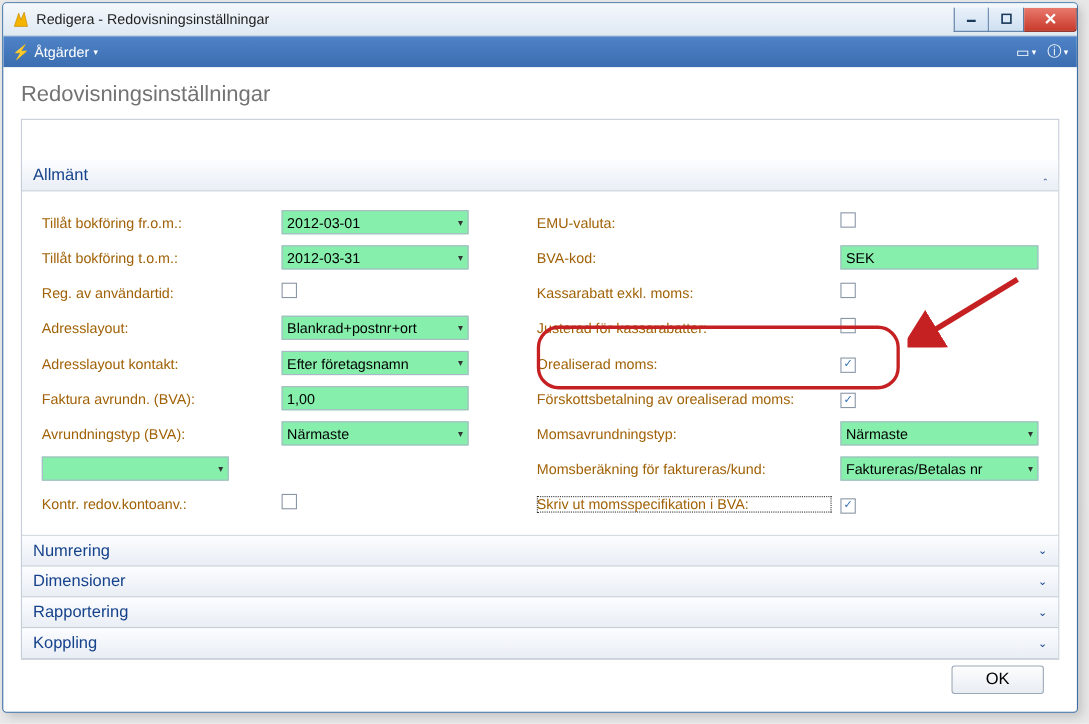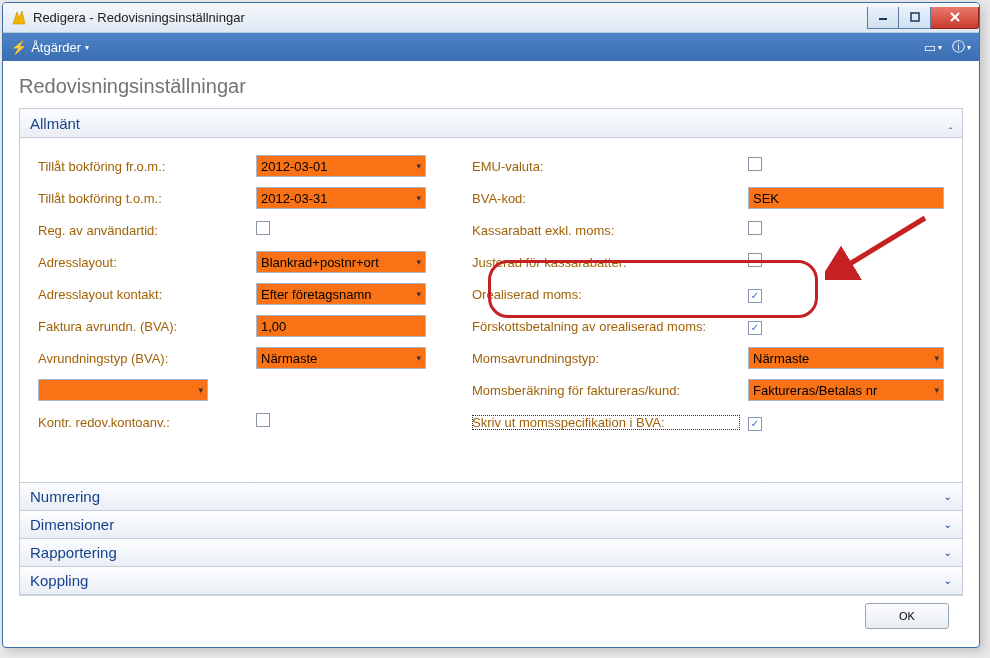--- a/index.html
+++ b/index.html
@@ -20,41 +20,41 @@
 .toolbar .drop { margin-left: 4px; font-size: 8px; }
 .toolbar-right { margin-left: auto; display: flex; gap: 10px; align-items: center; }
 .toolbar-right .tb-icon { font-size: 13px; color: #fff; display: flex; align-items: center; }
 .toolbar-right .drop { margin-left: 2px; }
 
 .content { flex: 1; padding: 14px 16px 12px; display: flex; flex-direction: column; overflow: hidden; }
 .page-title { font-size: 20px; color: #737373; margin-bottom: 10px; font-weight: 400; }
 
 .pane-stack { flex: 1; display: flex; flex-direction: column; border: 1px solid #c5ced8; }
 .pane-header { height: 28px; background: linear-gradient(#fcfdff,#e9eef5); border-top: 1px solid #c5ced8; display: flex; align-items: center; padding: 0 10px; font-size: 15px; color: #15428b; cursor: pointer; }
-.pane-header.first { border-top: none; }
+.pane-header.first { border-top: none; margin-top: 36px; }
 .pane-header .chev { margin-left: auto; font-size: 10px; color: #15428b; }
 .pane-body { flex: 1; background: #fff; padding: 16px 18px; display: flex; gap: 40px; border-top: 1px solid #c5ced8; position: relative; }
 .col { flex: 1; display: flex; flex-direction: column; gap: 8px; }
 .row { display: flex; align-items: center; min-height: 24px; gap: 8px; }
 .row label { width: 210px; font-size: 13px; color: #a16207; }
 .ctl { flex: 1; }
-.input, .select { width: 170px; height: 22px; border: 1px solid #a9b7c7; background: #f97316; font-size: 13px; padding: 0 4px; }
+.input, .select { width: 170px; height: 22px; border: 1px solid #a9b7c7; background: #86efac; font-size: 13px; padding: 0 4px; }
 .input.num { text-align: left; }
 .select { display: flex; align-items: center; justify-content: space-between; padding: 0 4px 0 4px; cursor: pointer; }
 .select .arrow { font-size: 9px; color: #333; }
 .chk { width: 14px; height: 14px; border: 1px solid #8a97a6; background: #fff; display: inline-flex; align-items: center; justify-content: center; font-size: 10px; color: #2a6ebb; line-height: 1; cursor: pointer; }
 
 .col2 .row label { width: 268px; }
-.col2 .select, .col2 .input { width: 196px; }
+.col2 .select, .col2 .input { width: 180px; }
 
 .highlight { position: absolute; border: 3px solid #c62122; border-radius: 20px; }
 .arrow-ann { position: absolute; }
 
 .footer { height: 40px; border-top: 1px solid #d0d6de; display: flex; align-items: center; justify-content: flex-end; padding: 0 14px; }
-.ok-btn { width: 84px; height: 26px; border: 1px solid #9aa7b5; background: linear-gradient(#fdfdfe,#e8edf3); font-size: 11px; border-radius: 3px; cursor: pointer; }
+.ok-btn { width: 84px; height: 26px; border: 1px solid #9aa7b5; background: linear-gradient(#fdfdfe,#e8edf3); font-size: 15px; border-radius: 3px; cursor: pointer; }
 
 .dotted { outline: 1px dotted #333; outline-offset: -1px; }
 </style>
 </head>
 <body>
 
 <div class="shadow"></div>
 <div class="window">
 
   <div class="titlebar">

